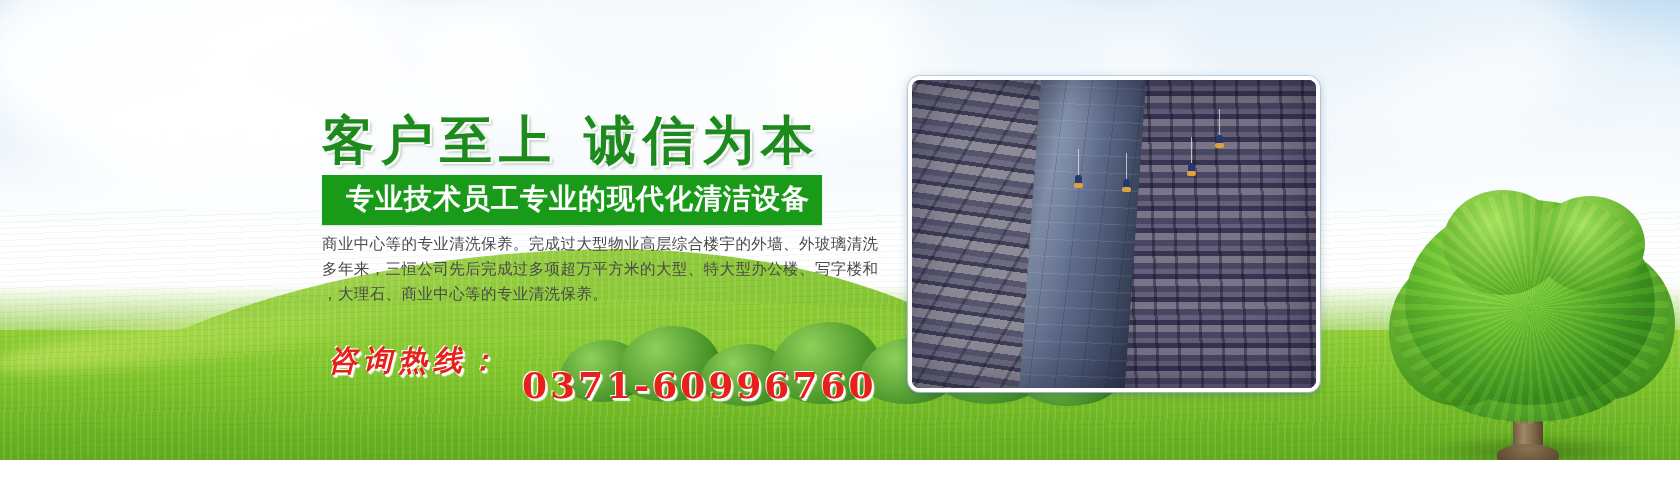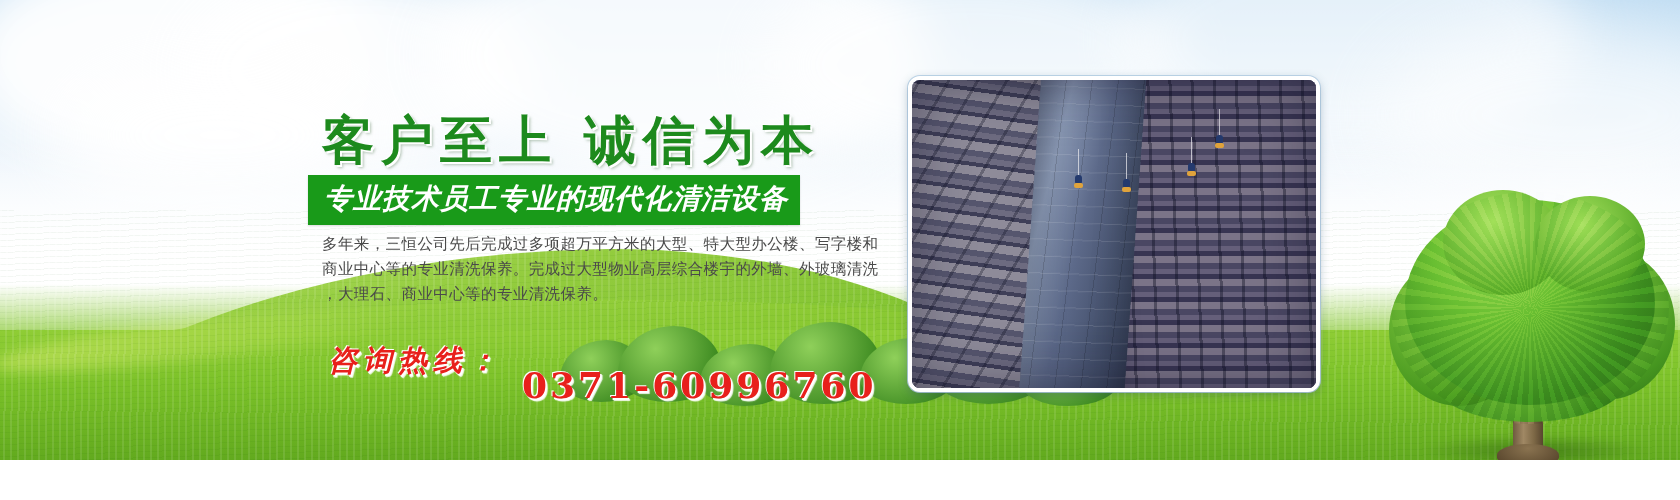--- a/index.html
+++ b/index.html
@@ -98,26 +98,25 @@
 
   
   .headline{
     position:absolute;left:322px;top:106px;
     font-family:"DejaVu Serif","Liberation Serif",serif;
     font-size:52px;font-weight:700;letter-spacing:7px;color:#1d8a1d;white-space:nowrap;
     text-shadow:2px 2px 0 #ffffff,3px 3px 3px rgba(120,150,120,.55),-1px -1px 0 rgba(255,255,255,.9);
   }
   .headline .gap{display:inline-block;width:26px;}
   .subbar{
-    position:absolute;left:308px;top:175px;
-    background:#199a19;color:#ffffff;padding:5px 12px 7px 16px;
+    position:absolute;left:322px;top:175px;
+    background:#199a19;color:#ffffff;padding:5px 12px 7px 24px;
     font-size:28px;font-weight:700;letter-spacing:1px;white-space:nowrap;
     font-family:"DejaVu Sans","Liberation Sans",sans-serif;
     box-shadow:0 1px 2px rgba(0,0,0,.15);
-    font-style:italic;
   }
   .para{
     position:absolute;left:322px;top:232px;width:565px;
     font-size:15.5px;line-height:25px;color:#4a4a4a;letter-spacing:.4px;
     font-family:"DejaVu Sans","Liberation Sans",sans-serif;
   }
   .para div{white-space:nowrap;}
 
   .hotline{
     position:absolute;left:328px;top:322px;display:flex;align-items:baseline;white-space:nowrap;margin-top:19px;
@@ -248,22 +247,22 @@
     <div class="leaf-tex"></div>
   </div>
 
   <div class="headline">
     <span>客户至上</span><span class="gap"></span><span>诚信为本</span>
   </div>
 
   <div class="subbar">专业技术员工专业的现代化清洁设备</div>
 
   <div class="para">
+    <div>商业中心等的专业清洗保养。完成过大型物业高层综合楼宇的外墙、外玻璃清洗</div>
     <div>多年来，三恒公司先后完成过多项超万平方米的大型、特大型办公楼、写字楼和</div>
-    <div>商业中心等的专业清洗保养。完成过大型物业高层综合楼宇的外墙、外玻璃清洗</div>
     <div>，大理石、商业中心等的专业清洗保养。</div>
   </div>
 
   <div class="hotline">
     <span class="hot-label">咨询热线：</span>
   </div>
   <div class="phone2">0371-60996760</div>
 
   <div class="photo-card">
     <div class="photo" aria-label="高层建筑外墙清洗作业照片">

